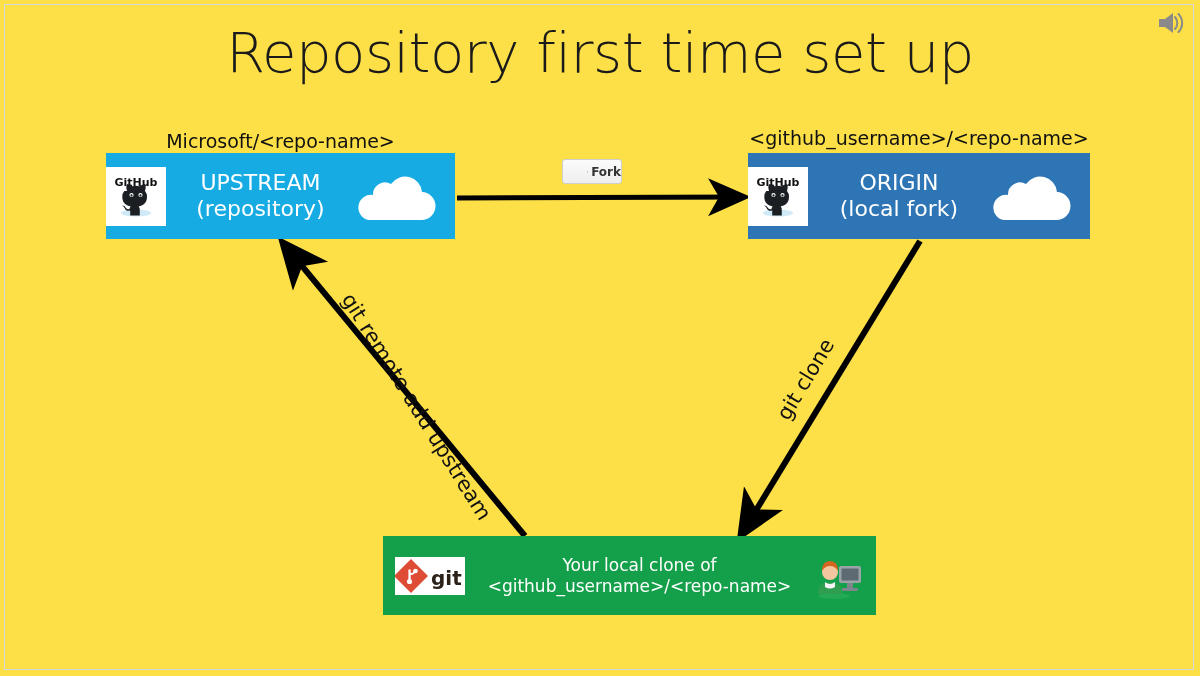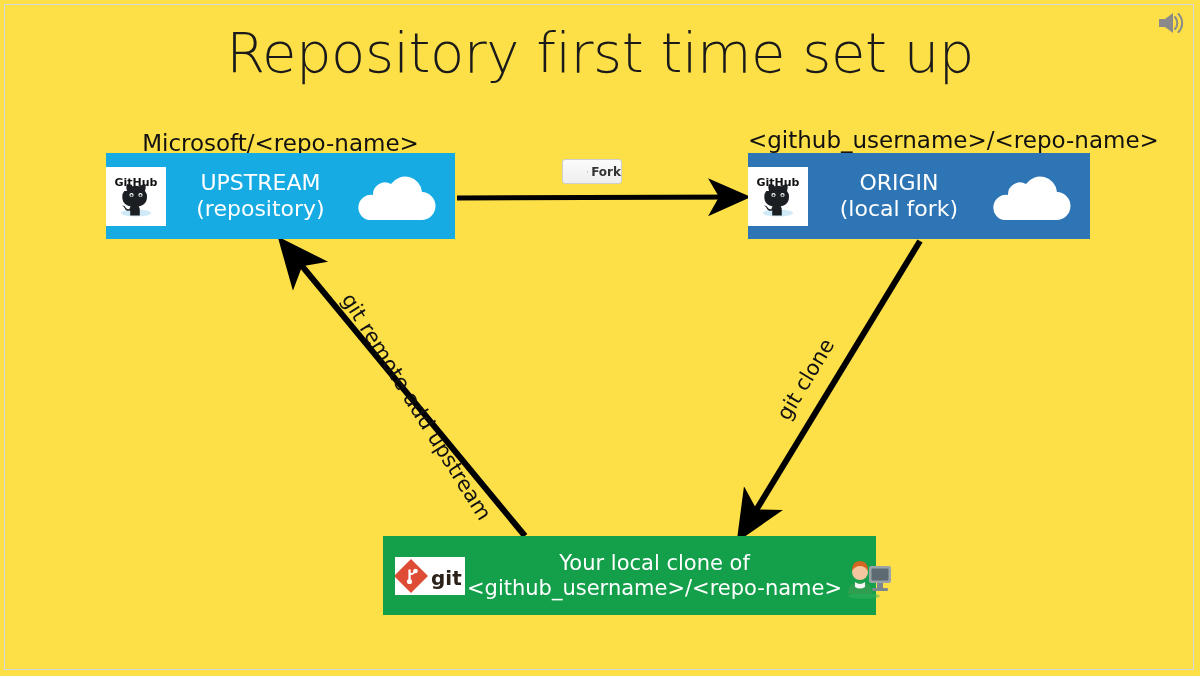--- a/index.html
+++ b/index.html
@@ -47,21 +47,21 @@
   #audio-icon {
     position: absolute;
     right: 12px;
     top: 8px;
     width: 34px;
     height: 30px;
   }
   
   .box-caption {
     position: absolute;
-    font-size: 23px;
+    font-size: 19px;
     color: #111111;
     white-space: nowrap;
     font-family: "DejaVu Sans", sans-serif;
     font-weight: 400;
   }
   #caption-upstream { left: 106px; top: 130px; width: 349px; text-align: center; }
   #caption-origin   { left: 748px; top: 127px; width: 342px; text-align: center; }
 
   
   .node-box {
@@ -94,21 +94,21 @@
     font-weight: 400;
     white-space: nowrap;
   }
   #box-upstream .node-label,
   #box-origin .node-label {
     flex: 1;
     margin-left: 6px;
   }
   #box-local .node-label {
     flex: 1;
-    font-size: 21px;
+    font-size: 17px;
     margin-left: 2px;
   }
 
   
   .logo-tile {
     background: #ffffff;
     box-sizing: border-box;
     display: flex;
     align-items: center;
     justify-content: center;

